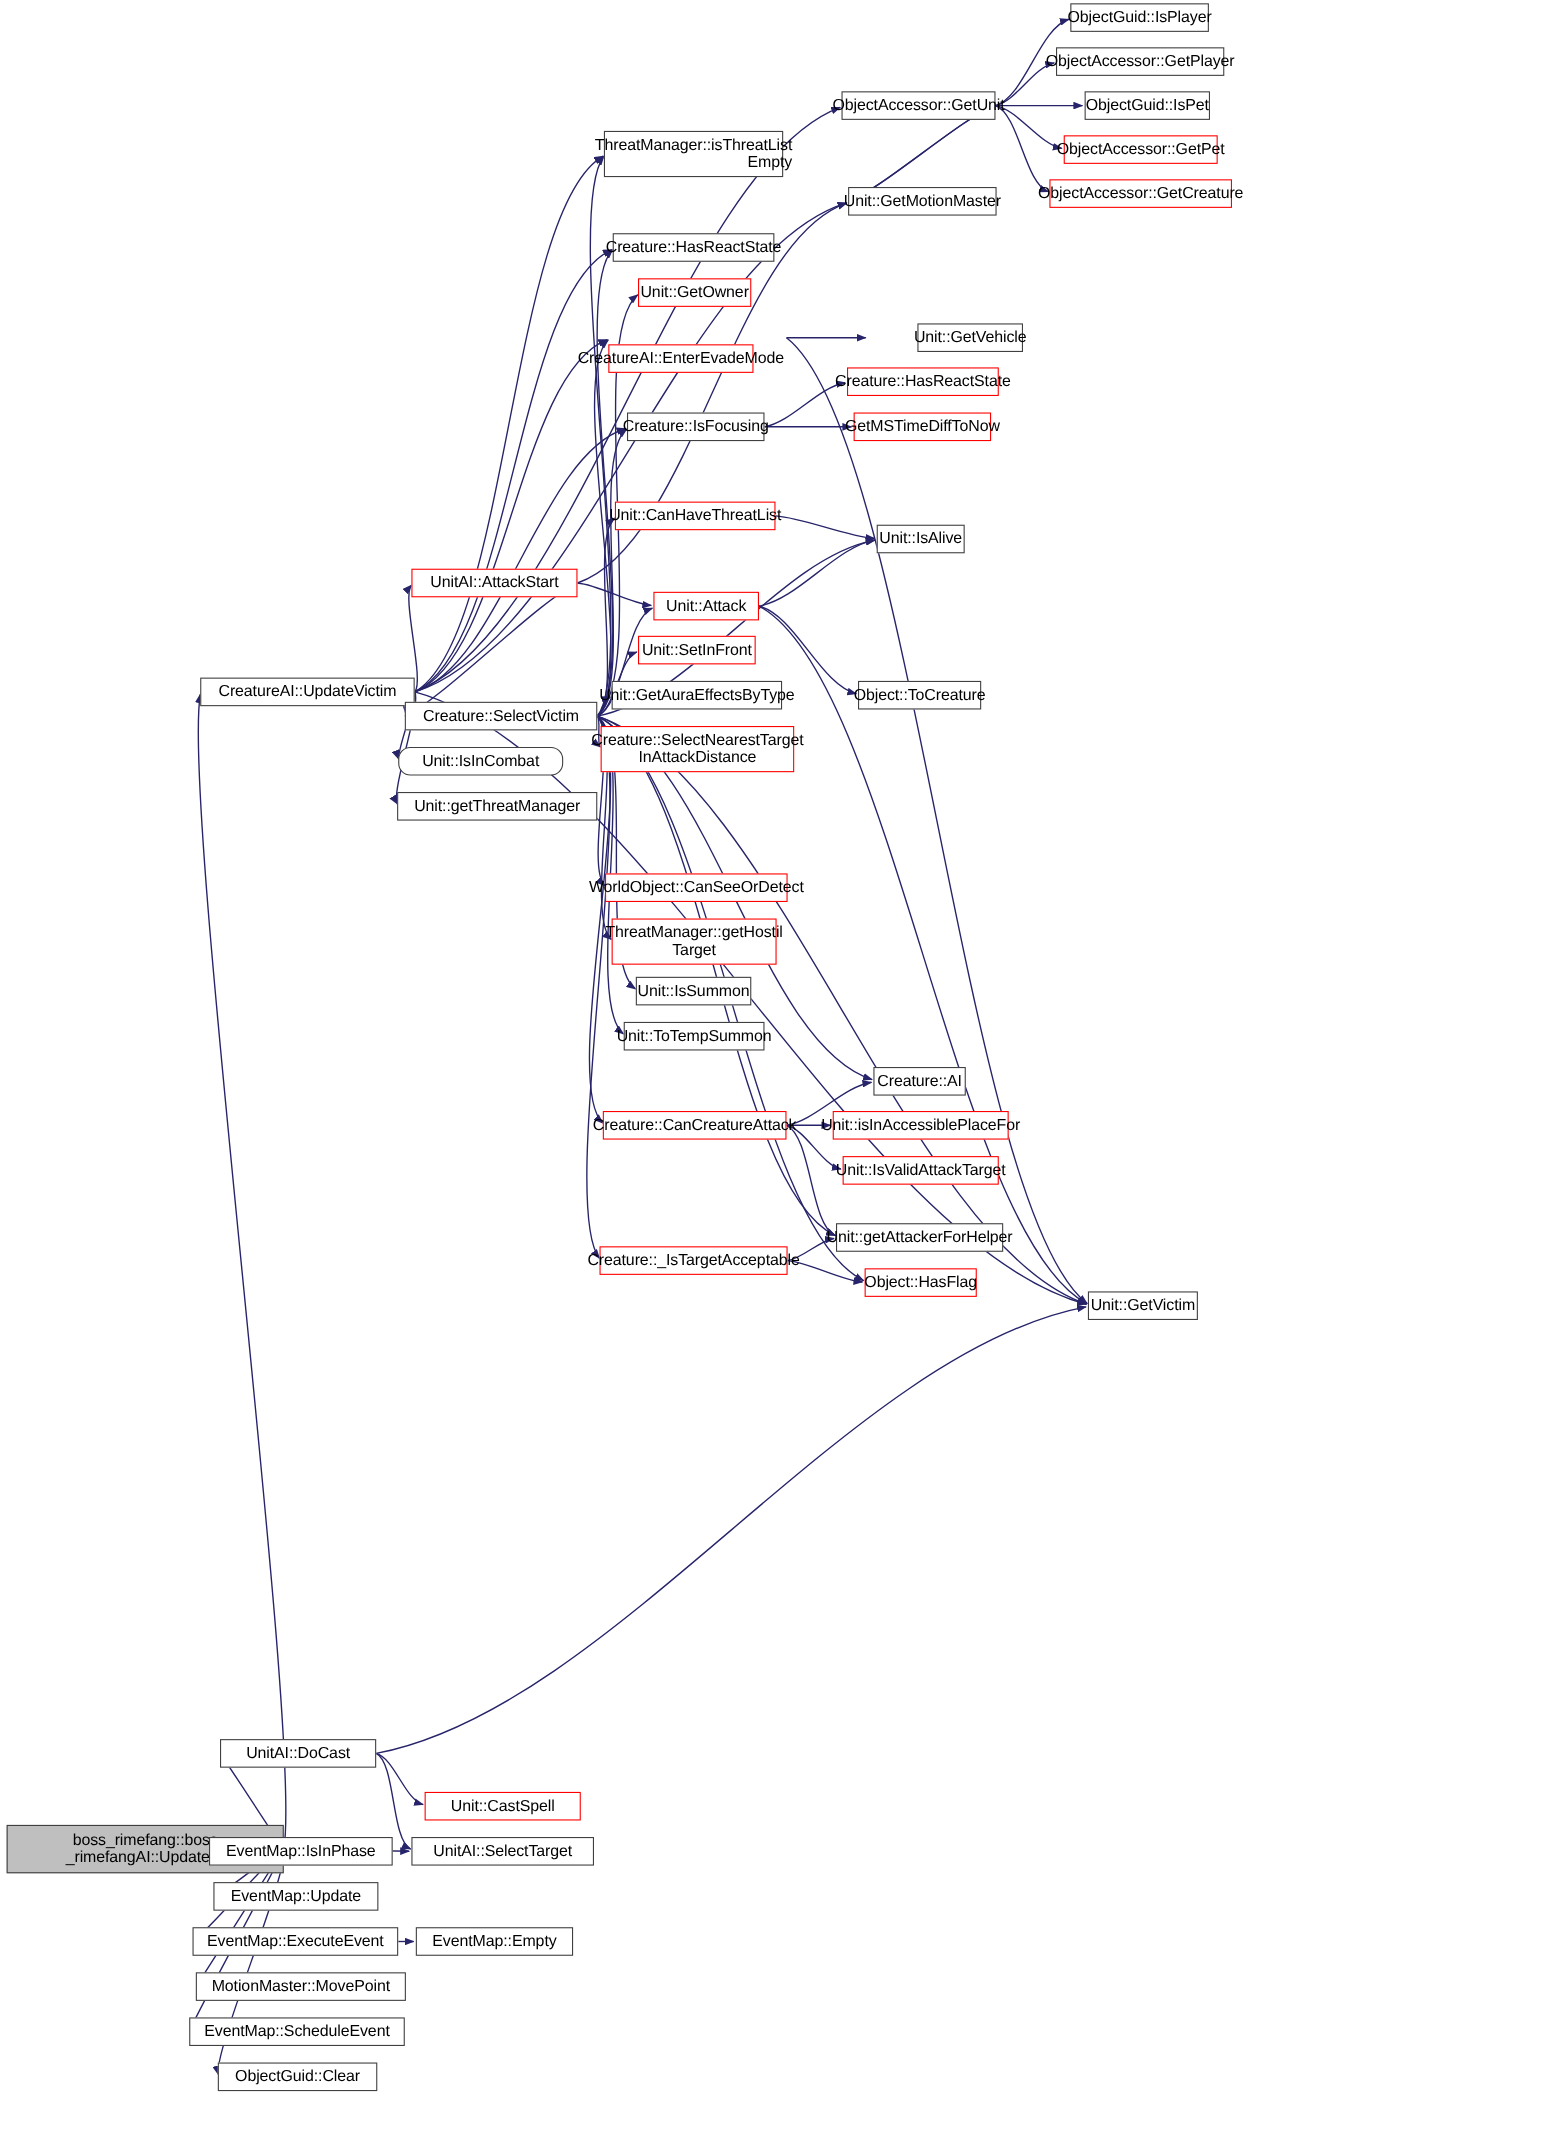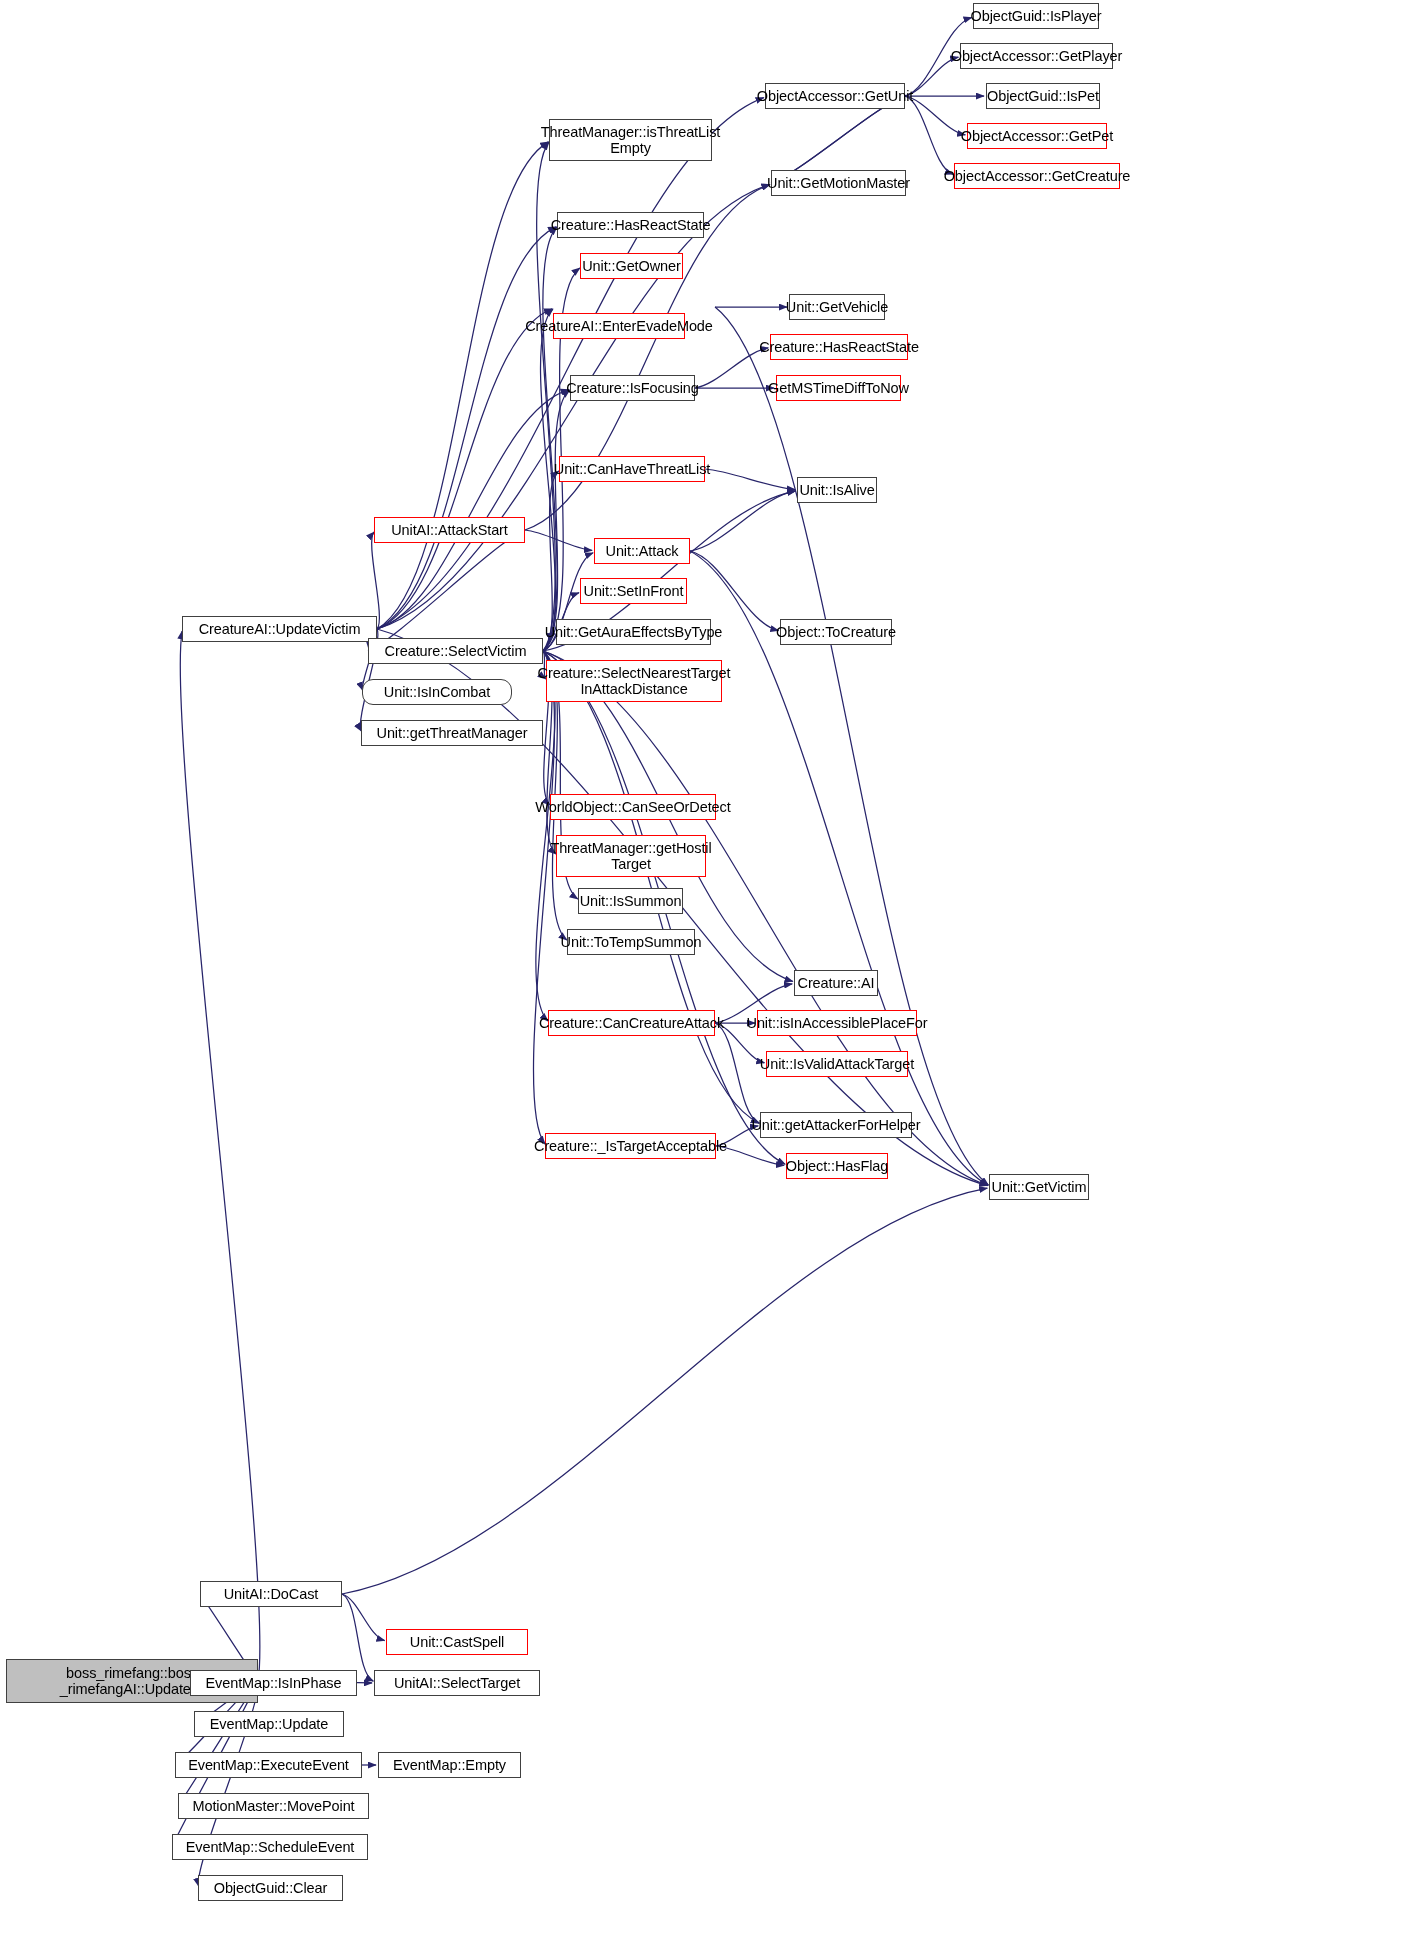--- a/index.html
+++ b/index.html
@@ -139,21 +139,21 @@
       <div class="node" style="left: 175px; top: 1752px; width: 187px; height: 26px;">EventMap::ExecuteEvent</div>
       <div class="node" style="left: 378px; top: 1752px; width: 143px; height: 26px;">EventMap::Empty</div>
       <div class="node" style="left: 178px; top: 1793px; width: 191px; height: 26px;">MotionMaster::MovePoint</div>
       <div class="node" style="left: 172px; top: 1834px; width: 196px; height: 26px;">EventMap::ScheduleEvent</div>
       <div class="node" style="left: 198px; top: 1875px; width: 145px; height: 26px;">ObjectGuid::Clear</div>
       <div class="node" style="left: 182px; top: 616px; width: 195px; height: 26px;">CreatureAI::UpdateVictim</div>
       <div class="node" style="left: 368px; top: 638px; width: 175px; height: 26px;">Creature::SelectVictim</div>
       <div class="node" style="left: 362px; top: 679px; width: 150px; height: 26px; border-radius: 11px;">Unit::IsInCombat</div>
       <div class="node" style="left: 361px; top: 720px; width: 182px; height: 26px;">Unit::getThreatManager</div>
       <div class="node red" style="left: 374px; top: 517px; width: 151px; height: 26px;">UnitAI::AttackStart</div>
-      <div class="node" style="left: 549px; top: 119px; width: 163px; height: 42px;">ThreatManager::isThreatList
+      <div class="node" style="left: 549px; top: 119px; width: 163px; height: 42px; text-align: right;">ThreatManager::isThreatList
 Empty</div>
       <div class="node" style="left: 557px; top: 212px; width: 147px; height: 26px;">Creature::HasReactState</div>
       <div class="node red" style="left: 580px; top: 253px; width: 103px; height: 26px;">Unit::GetOwner</div>
       <div class="node red" style="left: 553px; top: 296px; width: 132px; height: 26px; margin-top: 17px;">CreatureAI::EnterEvadeMode</div>
       <div class="node" style="left: 570px; top: 375px; width: 125px; height: 26px;">Creature::IsFocusing</div>
       <div class="node red" style="left: 559px; top: 456px; width: 146px; height: 26px;">Unit::CanHaveThreatList</div>
       <div class="node red" style="left: 594px; top: 538px; width: 96px; height: 26px;">Unit::Attack</div>
       <div class="node red" style="left: 580px; top: 578px; width: 107px; height: 26px;">Unit::SetInFront</div>
       <div class="node" style="left: 556px; top: 619px; width: 155px; height: 26px;">Unit::GetAuraEffectsByType</div>
       <div class="node red" style="left: 546px; top: 660px; width: 176px; height: 42px;">Creature::SelectNearestTarget
@@ -165,21 +165,21 @@
       <div class="node" style="left: 567px; top: 929px; width: 128px; height: 26px;">Unit::ToTempSummon</div>
       <div class="node red" style="left: 548px; top: 1010px; width: 167px; height: 26px;">Creature::CanCreatureAttack</div>
       <div class="node red" style="left: 545px; top: 1133px; width: 171px; height: 26px;">Creature::_IsTargetAcceptable</div>
       <div class="node" style="left: 765px; top: 83px; width: 140px; height: 26px;">ObjectAccessor::GetUnit</div>
       <div class="node" style="left: 973px; top: 3px; width: 126px; height: 26px;">ObjectGuid::IsPlayer</div>
       <div class="node" style="left: 960px; top: 43px; width: 153px; height: 26px;">ObjectAccessor::GetPlayer</div>
       <div class="node" style="left: 986px; top: 83px; width: 114px; height: 26px;">ObjectGuid::IsPet</div>
       <div class="node red" style="left: 967px; top: 123px; width: 140px; height: 26px;">ObjectAccessor::GetPet</div>
       <div class="node red" style="left: 954px; top: 163px; width: 166px; height: 26px;">ObjectAccessor::GetCreature</div>
       <div class="node" style="left: 771px; top: 170px; width: 135px; height: 26px;">Unit::GetMotionMaster</div>
-      <div class="node" style="left: 789px; top: 294px; width: 96px; height: 26px;">Unit::GetVehicle</div>
+      <div class="node" style="left: 834px; top: 294px; width: 96px; height: 26px;">Unit::GetVehicle</div>
       <div class="node red" style="left: 770px; top: 334px; width: 138px; height: 26px;">Creature::HasReactState</div>
       <div class="node red" style="left: 776px; top: 375px; width: 125px; height: 26px;">GetMSTimeDiffToNow</div>
       <div class="node" style="left: 797px; top: 477px; width: 80px; height: 26px;">Unit::IsAlive</div>
       <div class="node" style="left: 780px; top: 619px; width: 112px; height: 26px;">Object::ToCreature</div>
       <div class="node" style="left: 794px; top: 970px; width: 84px; height: 26px;">Creature::AI</div>
       <div class="node red" style="left: 757px; top: 1010px; width: 160px; height: 26px;">Unit::isInAccessiblePlaceFor</div>
       <div class="node red" style="left: 766px; top: 1051px; width: 142px; height: 26px; text-align: center;">Unit::IsValidAttackTarget</div>
       <div class="node" style="left: 760px; top: 1112px; width: 152px; height: 26px;">Unit::getAttackerForHelper</div>
       <div class="node red" style="left: 786px; top: 1153px; width: 102px; height: 26px;">Object::HasFlag</div>
       <div class="node" style="left: 989px; top: 1174px; width: 100px; height: 26px;">Unit::GetVictim</div>

